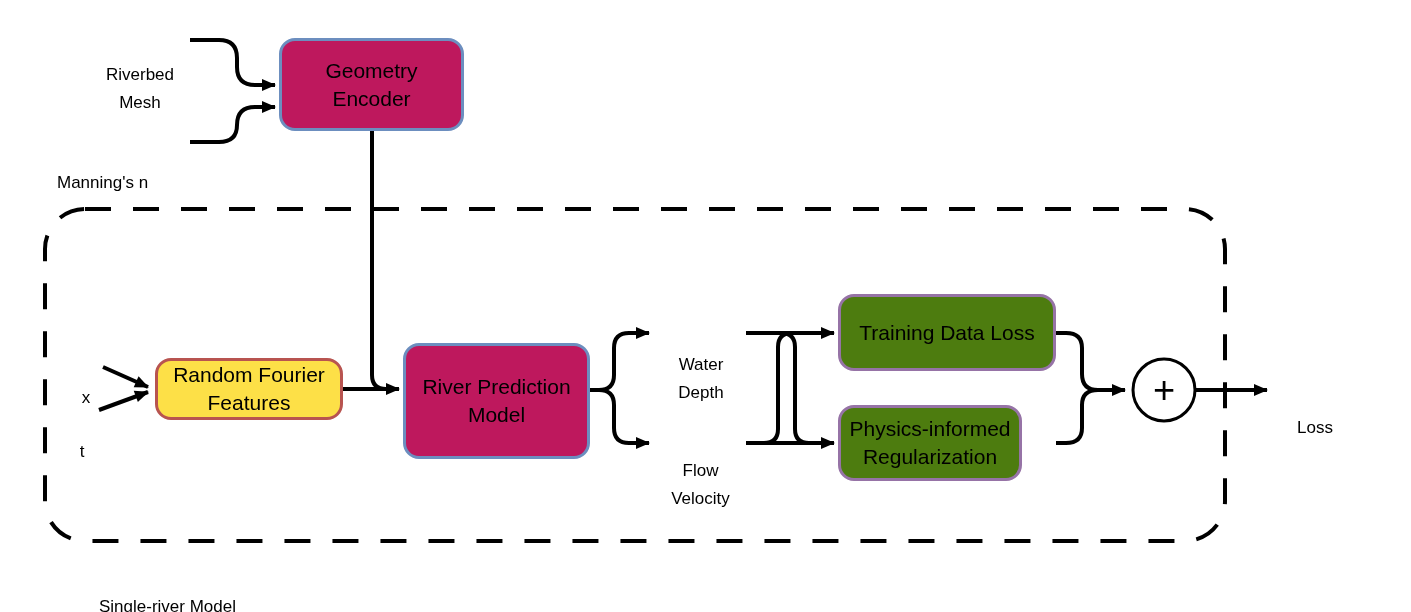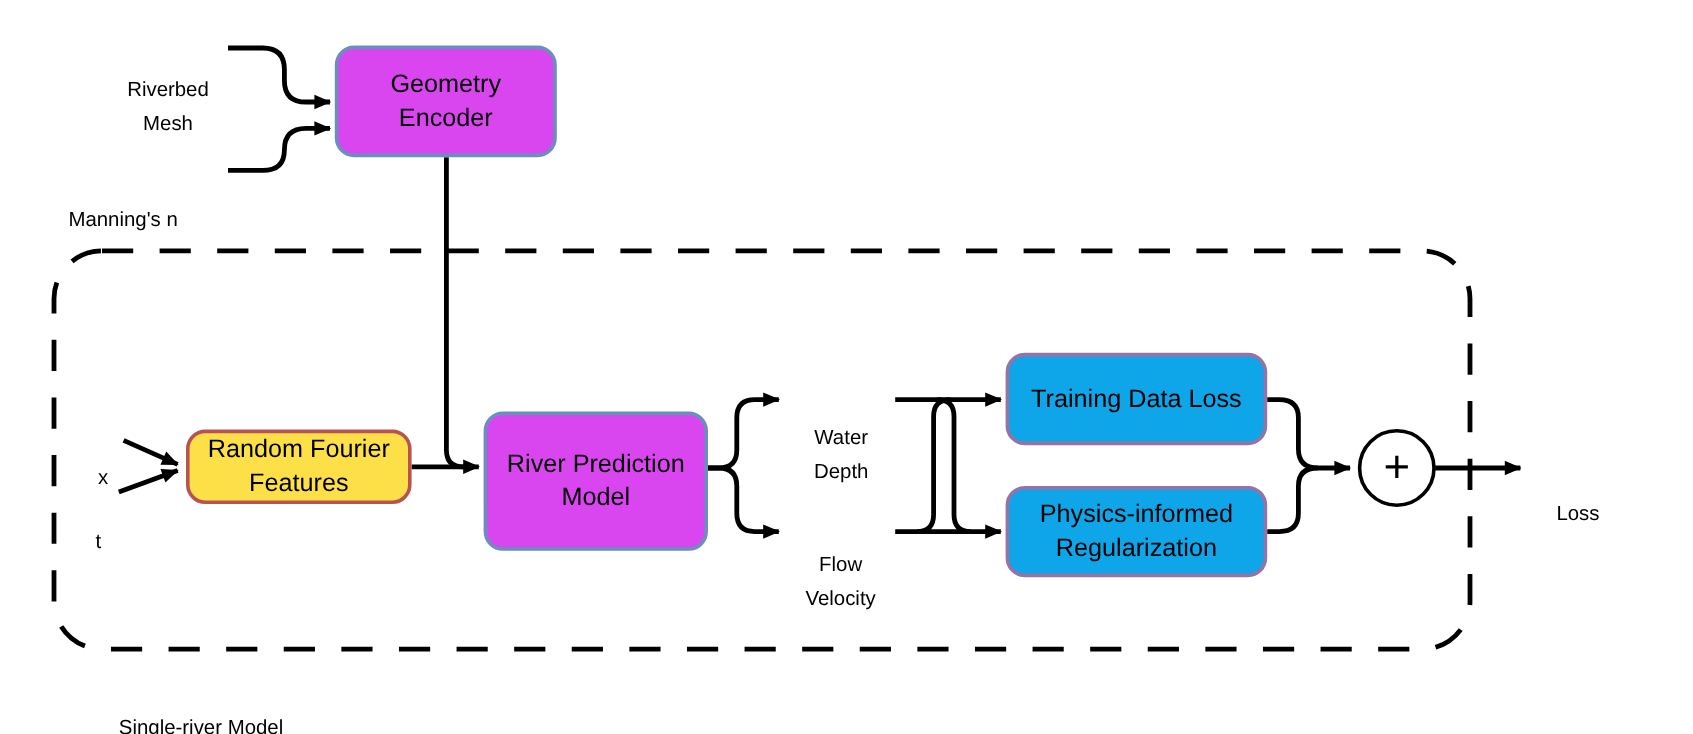--- a/index.html
+++ b/index.html
@@ -23,23 +23,23 @@
     align-items: center;
     justify-content: center;
     text-align: center;
     white-space: pre-line;
     font-size: 21px;
     line-height: 28px;
     border-radius: 16px;
     border: 3px solid #000;
     box-sizing: border-box;
   }
-  .node.blue   { background: #d946ef; border-color: #6c8ebf; }
+  .node.blue   { background: #be185d; border-color: #6c8ebf; }
   .node.red    { background: #fde047; border-color: #b85450; }
-  .node.purple { background: #0ea5e9; border-color: #9673a6; }
+  .node.purple { background: #4d7c0f; border-color: #9673a6; }
   .lbl {
     position: absolute;
     font-size: 17px;
     line-height: 28px;
     white-space: pre-line;
     margin-top: 43px;
   }
   .ctr { text-align: center; }
   .sum-label {
     position: absolute;
@@ -49,21 +49,21 @@
     align-items: center;
     justify-content: center;
     font-size: 38px;
     line-height: 38px;
   }
   
   .geometry { left: 279px; top: 38px;  width: 185px; height: 93px; }
   .rff      { left: 155px; top: 358px; width: 188px; height: 62px; }
   .rpm      { left: 403px; top: 343px; width: 187px; height: 116px; }
   .training { left: 838px; top: 294px; width: 218px; height: 77px; }
-  .physics  { left: 838px; top: 405px; width: 218px; height: 76px; }
+  .physics  { left: 838px; top: 405px; width: 184px; height: 76px; }
   
   .lbl-riverbed { left: 75px;   top: 18px;  width: 130px; }
   .lbl-manning  { left: 57px;   top: 126px; }
   .lbl-x        { left: 74px;   top: 341px; width: 24px; }
   .lbl-t        { left: 70px;   top: 395px; width: 24px; }
   .lbl-water    { left: 651px;  top: 308px; width: 100px; }
   .lbl-flow     { left: 648px;  top: 414px; width: 105px; }
   .lbl-loss     { left: 1297px; top: 371px; }
   .lbl-srm      { left: 99px;   top: 550px; }
 </style>

